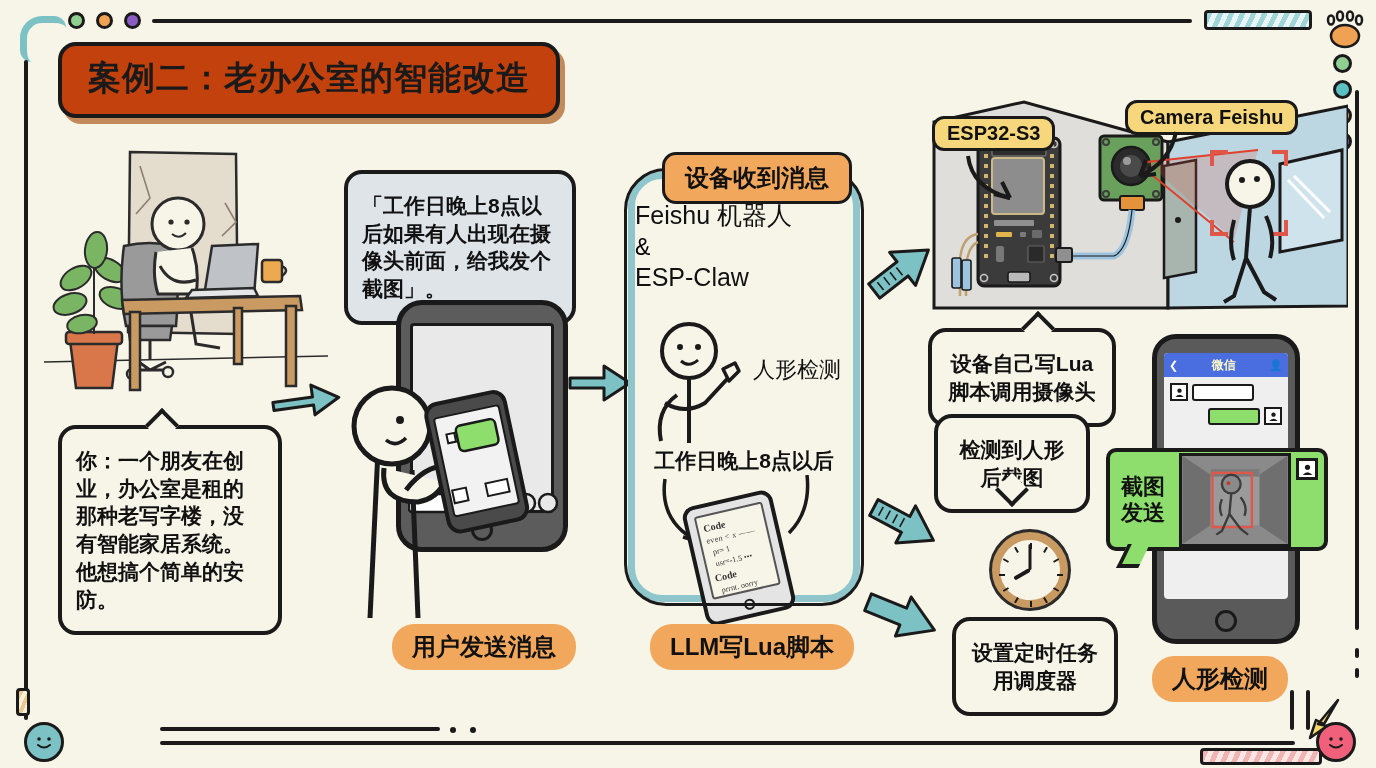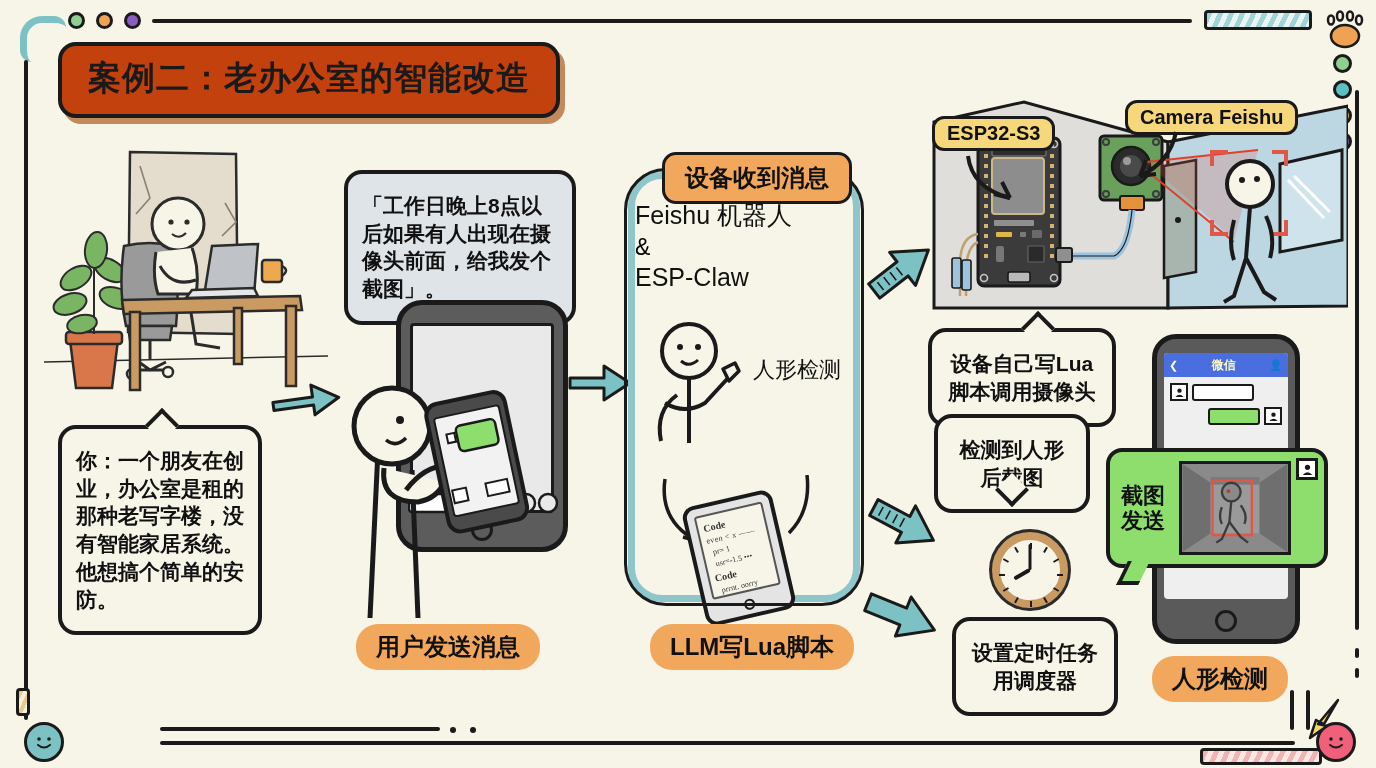--- a/index.html
+++ b/index.html
@@ -161,22 +161,22 @@
   .avatar-sq {
     width:18px; height:18px; border:2px solid #1a1a1a; background:#fff;
     display:flex; align-items:center; justify-content:center; flex:0 0 auto;
   }
   .avatar-sq svg { width:11px; height:11px; }
   .msg-b { height:17px; border:2px solid #1a1a1a; border-radius:3px; background:#fff; }
   .msg-b.green { background:#8ede6e; }
 
   
   .shot-bubble {
-    position:absolute; left:1106px; top:448px; width:222px; height:120px;
-    background:#8ede6e; border:4px solid #1a1a1a; border-radius:16px;
+    position:absolute; left:1106px; top:448px; width:222px; height:103px;
+    background:#8ede6e; border:4px solid #1a1a1a; border-radius:10px;
     display:flex; align-items:center;
   }
   .shot-bubble .sb-text {
     font-size:22px; font-weight:bold; color:#111; line-height:1.15;
     margin-left:11px; width:54px;
   }
   .shot-img {
     width:112px; height:94px; background:#8b8b8b; border:3px solid #1a1a1a;
     margin-left:4px; position:relative; overflow:hidden;
   }
@@ -315,21 +315,21 @@
 
       <rect x="222" y="112" width="20" height="22" rx="3" fill="#eda94f" stroke="#2b2b2b" stroke-width="2.5"></rect>
       <path d="M242 118 q8 4 0 10" stroke="#2b2b2b" stroke-width="2.5" fill="none"></path>
     </svg>
   </div>
 
   <svg class="arrow" style="left:268px;top:368px;width:74px;height:54px;">
     <path d="M4 36 L44 36 L44 24 L70 40 L44 54 L44 44 L4 44 Z" transform="translate(0,-6) rotate(-8 37 32)" fill="#7cc2c4" stroke="#1a1a1a" stroke-width="3" stroke-linejoin="round"></path>
   </svg>
 
-  <div class="bubble" style="left:58px;top:425px;width:204px;">
+  <div class="bubble" style="left:58px;top:425px;width:224px;">
     <p>你：一个朋友在创业，办公室是租的那种老写字楼，没有智能家居系统。他想搞个简单的安防。</p>
   </div>
   <div class="tail-up" style="left:150px;top:413px;"></div>
 
   <div class="bubble grayblue" style="left:344px;top:170px;width:232px;">
     <p>「工作日晚上8点以后如果有人出现在摄像头前面，给我发个截图」。</p>
   </div>
   <div class="tail-down grayblue" style="left:460px;top:316px;"></div>
 
   <div class="bigphone">
@@ -356,21 +356,21 @@
     <g transform="rotate(-12 140 80)">
       <rect x="96" y="18" width="80" height="130" rx="12" fill="#4a4a4a" stroke="#1a1a1a" stroke-width="4"></rect>
       <rect x="103" y="32" width="66" height="100" rx="3" fill="#f2f2f2" stroke="#1a1a1a" stroke-width="2"></rect>
       <rect x="122" y="44" width="40" height="26" rx="5" fill="#8ede6e" stroke="#1a1a1a" stroke-width="2.5"></rect>
       <rect x="112" y="50" width="8" height="9" fill="#fff" stroke="#1a1a1a" stroke-width="2"></rect>
       <rect x="106" y="106" width="14" height="13" fill="#fff" stroke="#1a1a1a" stroke-width="2"></rect>
       <rect x="140" y="106" width="22" height="13" fill="#fff" stroke="#1a1a1a" stroke-width="2"></rect>
     </g>
   </svg>
 
-  <div class="badge-orange" style="left:356px;top:624px;">
+  <div class="badge-orange" style="left:392px;top:624px;">
     <span>用户发送消息</span>
   </div>
 
   <svg class="arrow" style="left:568px;top:358px;width:66px;height:54px;">
     <path d="M2 20 L36 20 L36 8 L62 25 L36 42 L36 30 L2 30 Z" fill="#7cc2c4" stroke="#1a1a1a" stroke-width="3" stroke-linejoin="round"></path>
   </svg>
 
   <div class="llm-panel">
     <div class="llm-title">
       <span class="l1">Feishu 机器人</span>
@@ -383,20 +383,21 @@
       <circle cx="33" cy="28" r="3" fill="#1a1a1a"></circle>
         <circle cx="51" cy="28" r="3" fill="#1a1a1a"></circle>
       <path d="M34 42 Q42 49 51 41" stroke="#1a1a1a" stroke-width="3" fill="none"></path>
       <path d="M42 60 L42 124" stroke="#1a1a1a" stroke-width="4" fill="none"></path>
       <path d="M14 122 Q8 92 30 76" fill="none" stroke="#1a1a1a" stroke-width="4"></path>
       <path d="M18 84 Q38 96 58 84 L82 58" fill="none" stroke="#1a1a1a" stroke-width="4"></path>
       <path d="M76 50 L88 44 L92 52 L82 62 Z" fill="#f7f4e8" stroke="#1a1a1a" stroke-width="3.5" stroke-linejoin="round"></path>
     </svg>
 
     <div class="detect-label">人形检测</div>
+    <div class="time-label">工作日晚上8点以后</div>
 
     <svg style="position:absolute;left:22px;top:296px;width:160px;height:84px;">
       <path d="M8 4 Q2 46 40 66" fill="none" stroke="#1a1a1a" stroke-width="3.5"></path>
       <path d="M40 66 L26 62 M40 66 L34 52" stroke="#1a1a1a" stroke-width="3.5" fill="none"></path>
       <path d="M150 0 Q154 36 132 58" fill="none" stroke="#1a1a1a" stroke-width="3.5"></path>
     </svg>
 
     <div class="tablet">
       <div class="tscr">
         <div class="code-w">

